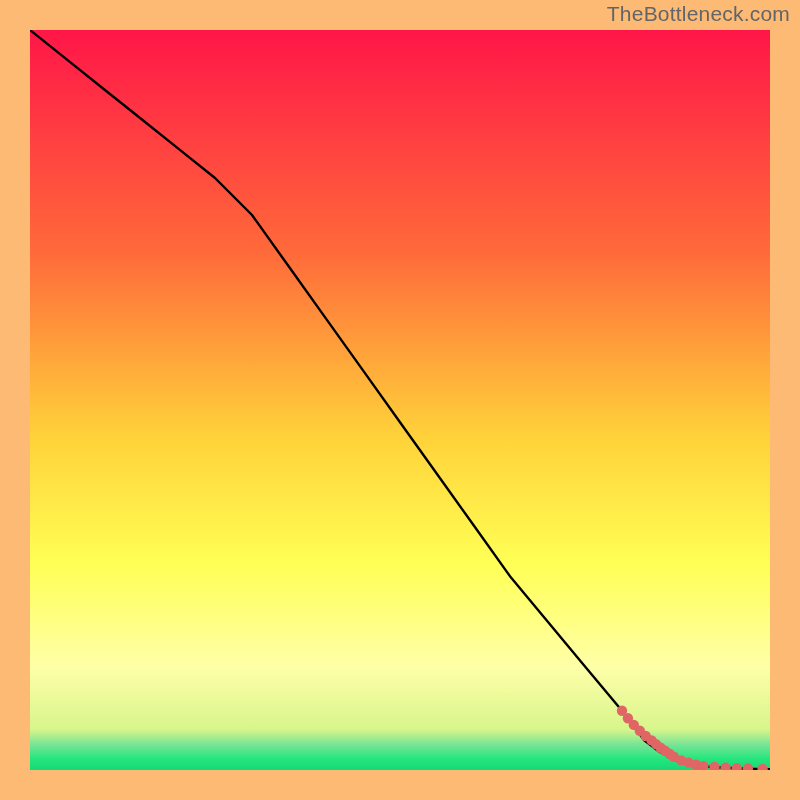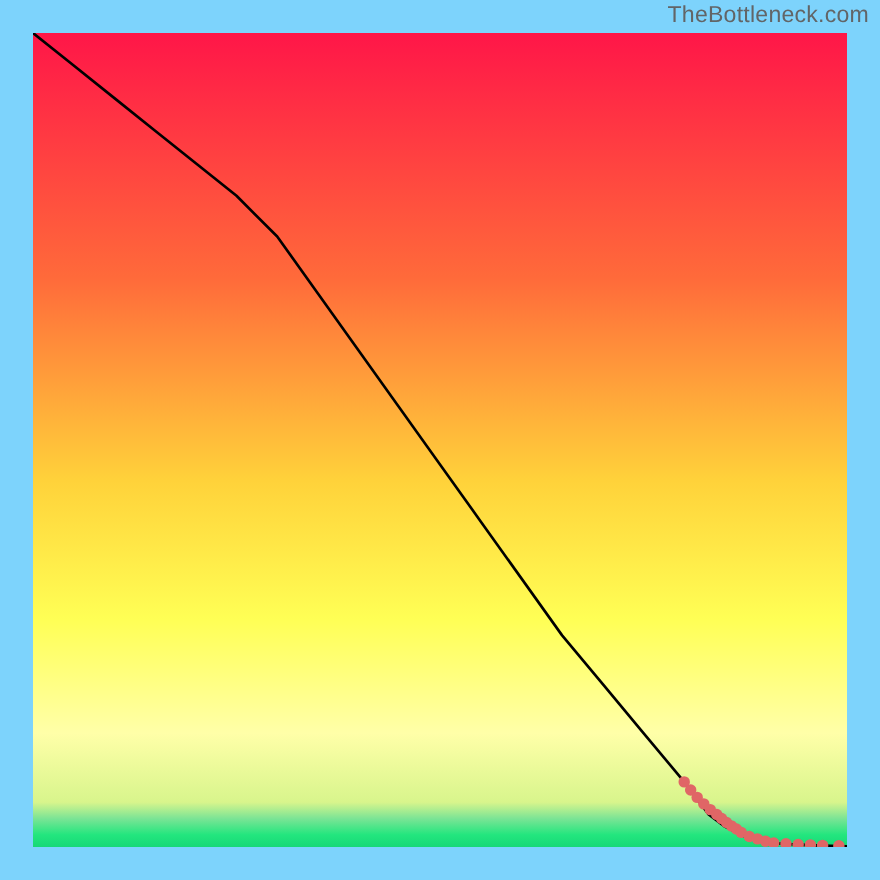--- a/index.html
+++ b/index.html
@@ -8,21 +8,21 @@
     width: 800px;
     height: 800px;
     background: #000;
     overflow: hidden;
     font-family: Arial, Helvetica, sans-serif;
   }
   .frame {
     position: relative;
     width: 800px;
     height: 800px;
-    background: #7dd3fc;
+    background: #fdba74;
   }
   .watermark {
     position: absolute;
     top: 2px;
     right: 10px;
     color: #626567;
     font-size: 21px;
     font-weight: 500;
     letter-spacing: 0.2px;
     text-align: right;

